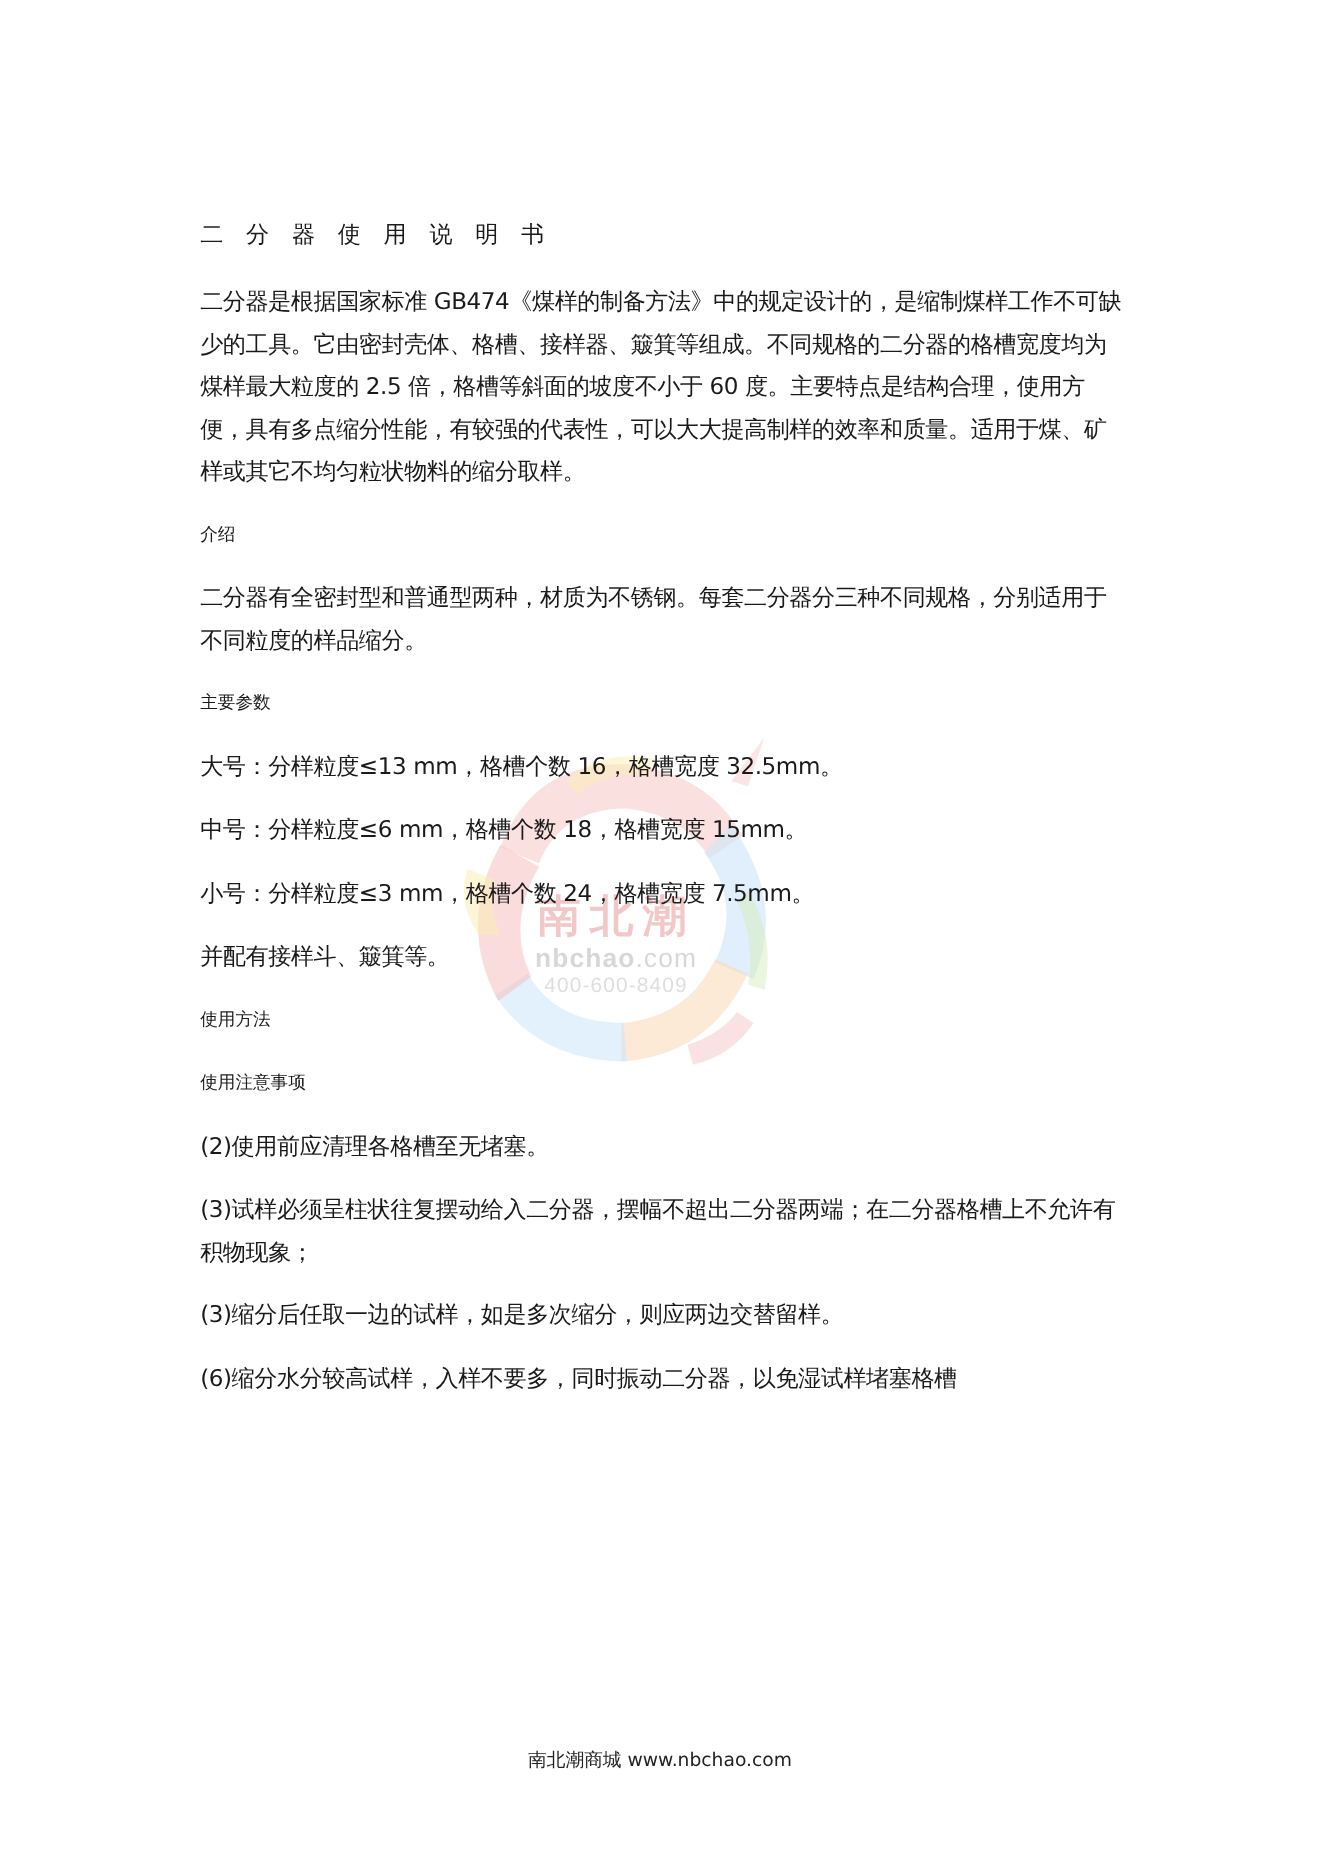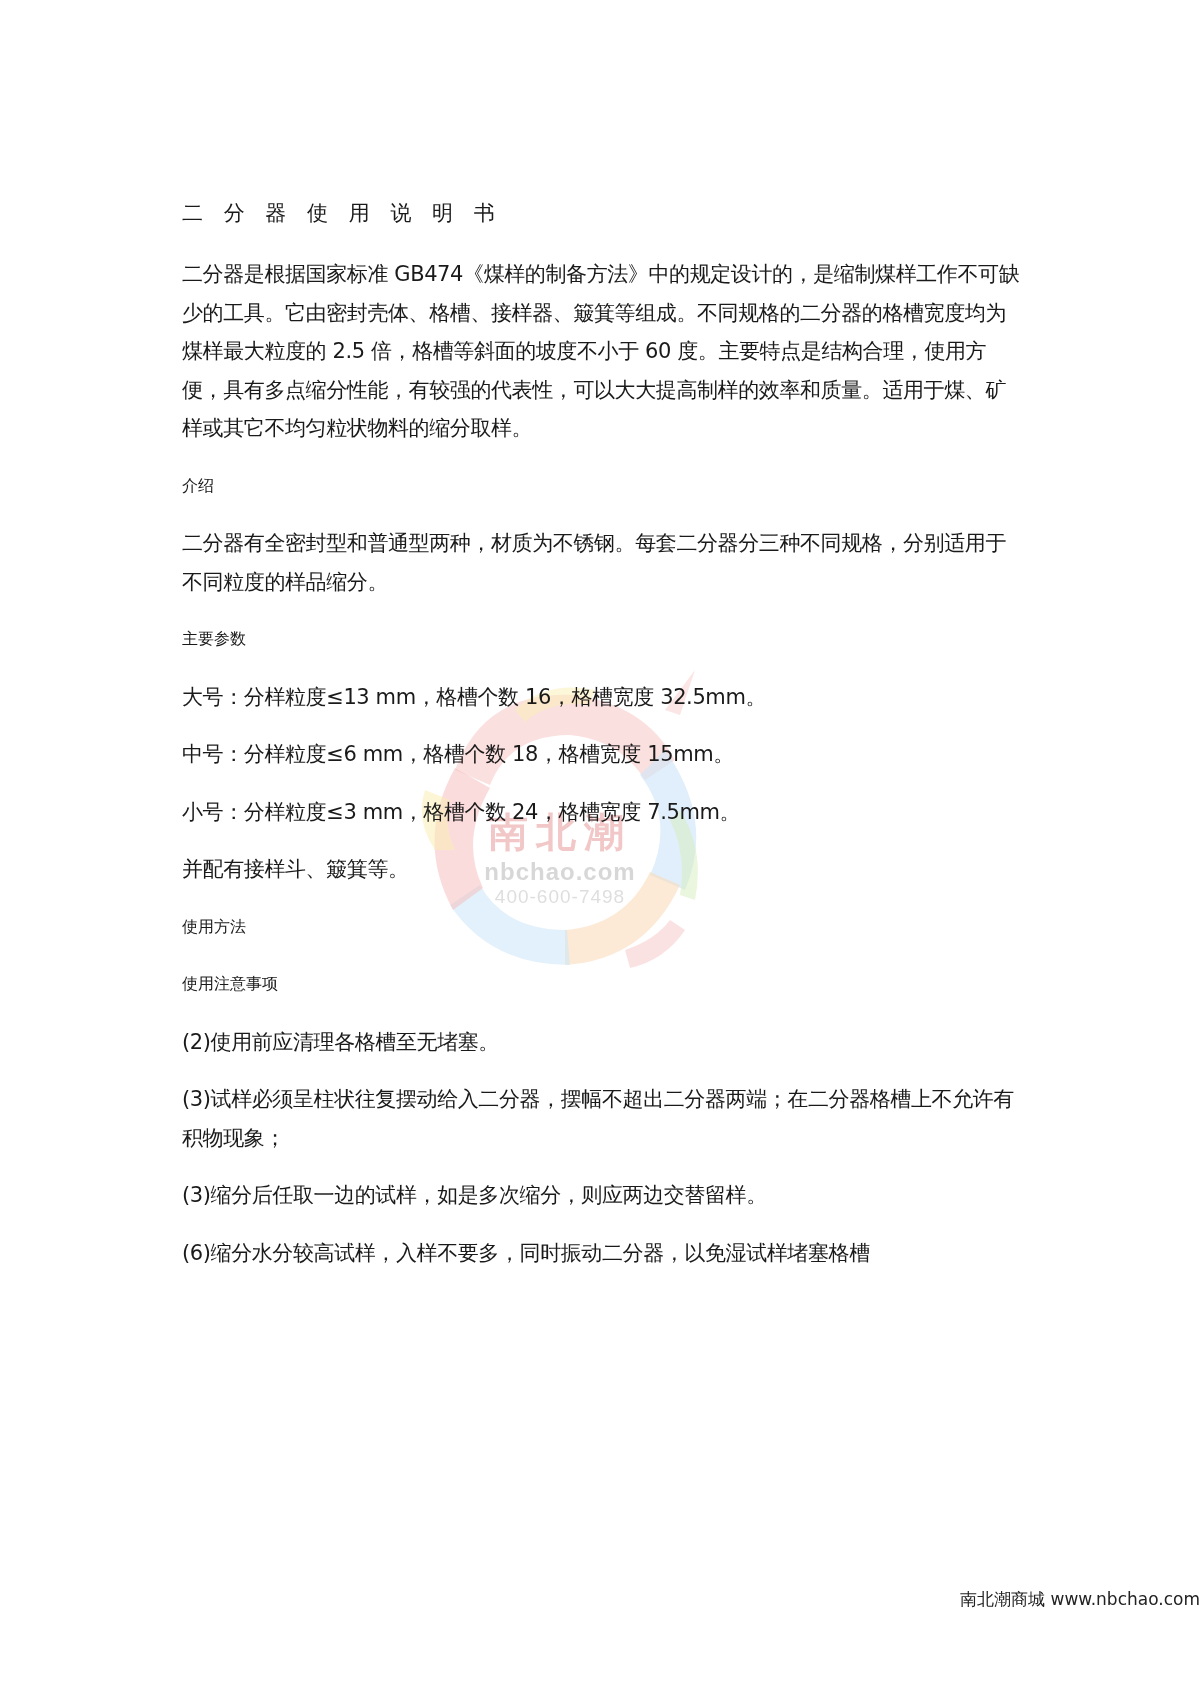--- a/index.html
+++ b/index.html
@@ -45,21 +45,21 @@
       font-size: 16px;
       line-height: 38.5px;
       margin: 0 0 19px 0;
       font-weight: normal;
     }
     .footer {
       position: absolute;
       left: 0;
       width: 1200px;
       top: 1588px;
-      text-align: right;
+      text-align: center;
       font-size: 17px;
       color: #222;
       z-index: 2;
     }
     
     .watermark {
       position: absolute;
       left: 395px;
       top: 650px;
       width: 330px;
@@ -86,21 +86,21 @@
       letter-spacing: 8px;
     }
     .wm-url {
       top: 208px;
       font-family: "Liberation Sans", sans-serif;
       font-size: 24px;
       font-weight: bold;
       color: #b8b8b8;
       letter-spacing: 1px;
     }
-    .wm-url .light { font-weight: bold; margin-top: 35px; }
+    .wm-url .light { font-weight: normal; margin-top: 35px; }
     .wm-phone {
       top: 236px;
       font-family: "Liberation Sans", sans-serif;
       font-size: 19px;
       color: #c4c4c4;
       letter-spacing: 1px;
     }
   </style>
 </head>
 <body>
@@ -124,21 +124,21 @@
       <path d="M58,260 Q20,190 60,118 L95,138 Q65,190 88,238 Z" fill="#f08c8c" opacity="0.55"></path>
       <path d="M40,200 Q20,170 30,140 L55,150 Q48,175 60,200 Z" fill="#f5e27a" opacity="0.55"></path>
       <path d="M285,160 Q310,200 300,250 L285,245 Q292,205 275,170 Z" fill="#b6dd8a" opacity="0.5"></path>
       <path d="M120,60 Q150,30 200,40 L195,55 Q155,50 130,72 Z" fill="#f5e27a" opacity="0.5"></path>
       <path d="M230,300 Q260,290 275,270 L290,280 Q270,310 235,318 Z" fill="#f08c8c" opacity="0.45"></path>
       <path d="M270,60 L300,20 L285,65 Z" fill="#f4a0a0" opacity="0.5"></path>
       <ellipse cx="170" cy="185" rx="100" ry="105" fill="url(#hole)"></ellipse>
     </svg>
     <div class="wm-text wm-cn">南北潮</div>
     <div class="wm-text wm-url"><span>nbchao</span><span class="light">.com</span></div>
-    <div class="wm-text wm-phone">400-600-7498</div>
+    <div class="wm-text wm-phone">400-600-8409</div>
   </div>
 
   <div class="content">
     <h1 class="title">二 分 器 使 用 说 明 书</h1>
 
     <p class="para">二分器是根据国家标准 GB474《煤样的制备方法》中的规定设计的，是缩制煤样工作不可缺少的工具。它由密封壳体、格槽、接样器、簸箕等组成。不同规格的二分器的格槽宽度均为煤样最大粒度的 2.5 倍，格槽等斜面的坡度不小于 60 度。主要特点是结构合理，使用方便，具有多点缩分性能，有较强的代表性，可以大大提高制样的效率和质量。适用于煤、矿样或其它不均匀粒状物料的缩分取样。</p>
 
     <h2 class="heading">介绍</h2>
     <p class="para">二分器有全密封型和普通型两种，材质为不锈钢。每套二分器分三种不同规格，分别适用于不同粒度的样品缩分。</p>
 

